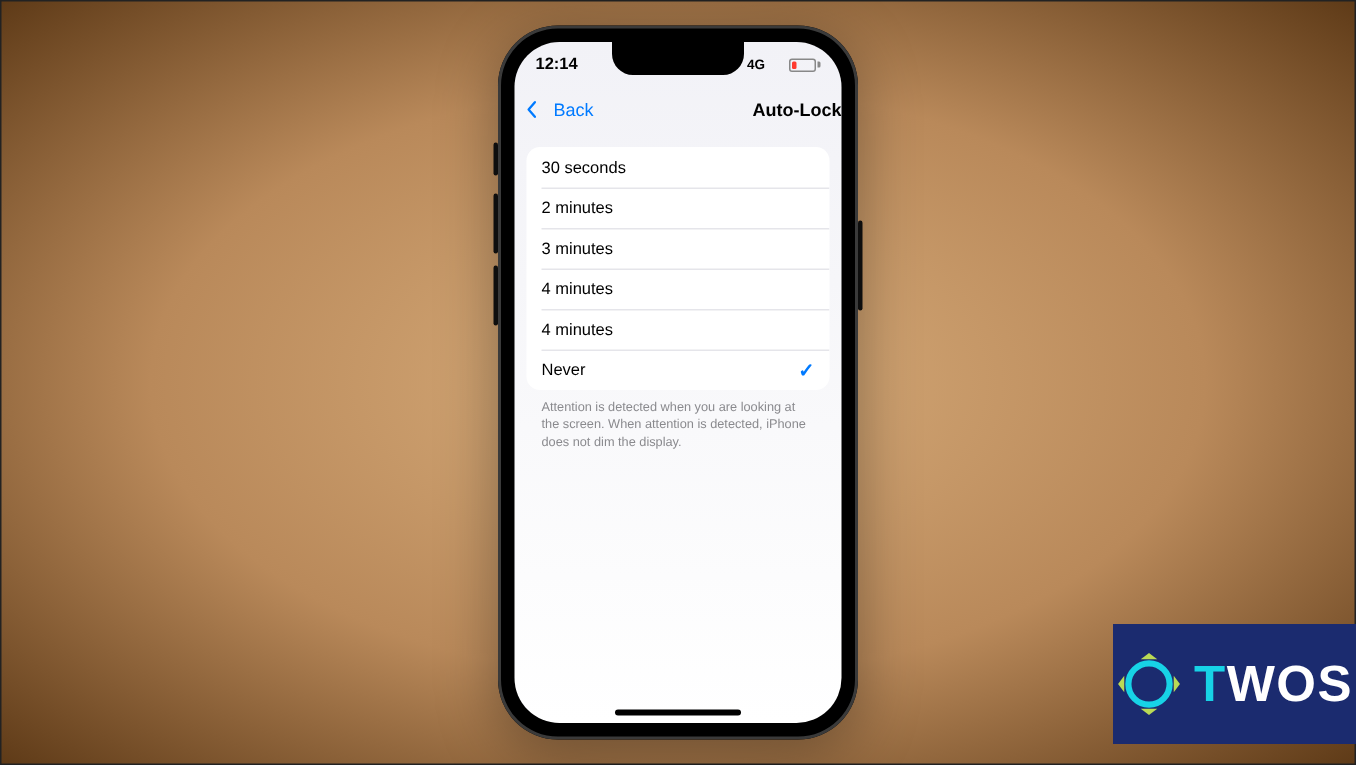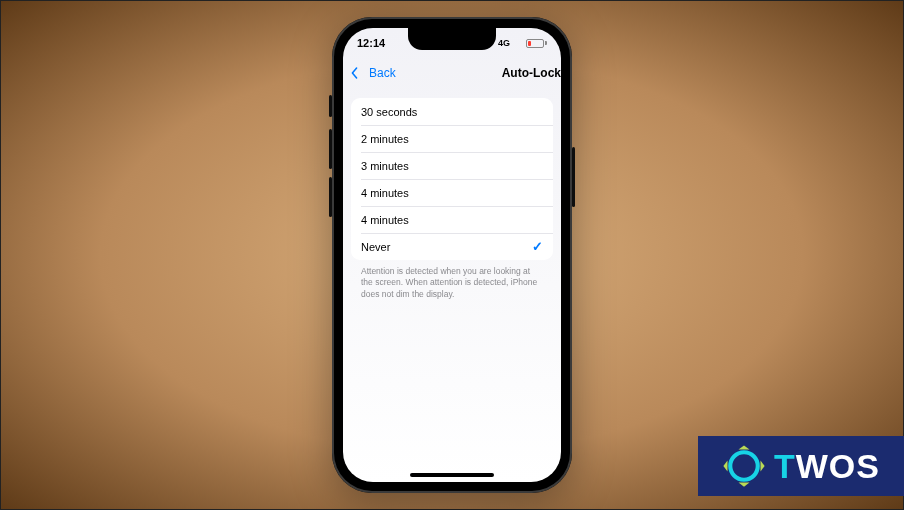--- a/index.html
+++ b/index.html
@@ -159,25 +159,25 @@
       width:84px; height:4px;
       border-radius:3px;
       background:#000;
     }
 
     
     .twos-badge {
       position:absolute;
       right:0;
       bottom:14px;
-      height:60px;
+      height:80px;
       background:#1b2b6f;
       display:flex;
       align-items:center;
-      padding:0 24px;
+      padding:0 2px;
       gap:8px;
       text-align:center;
     }
     .twos-icon {
       width:44px; height:44px;
     }
     .twos-text {
       font-size:34px;
       font-weight:800;
       letter-spacing:1px;

